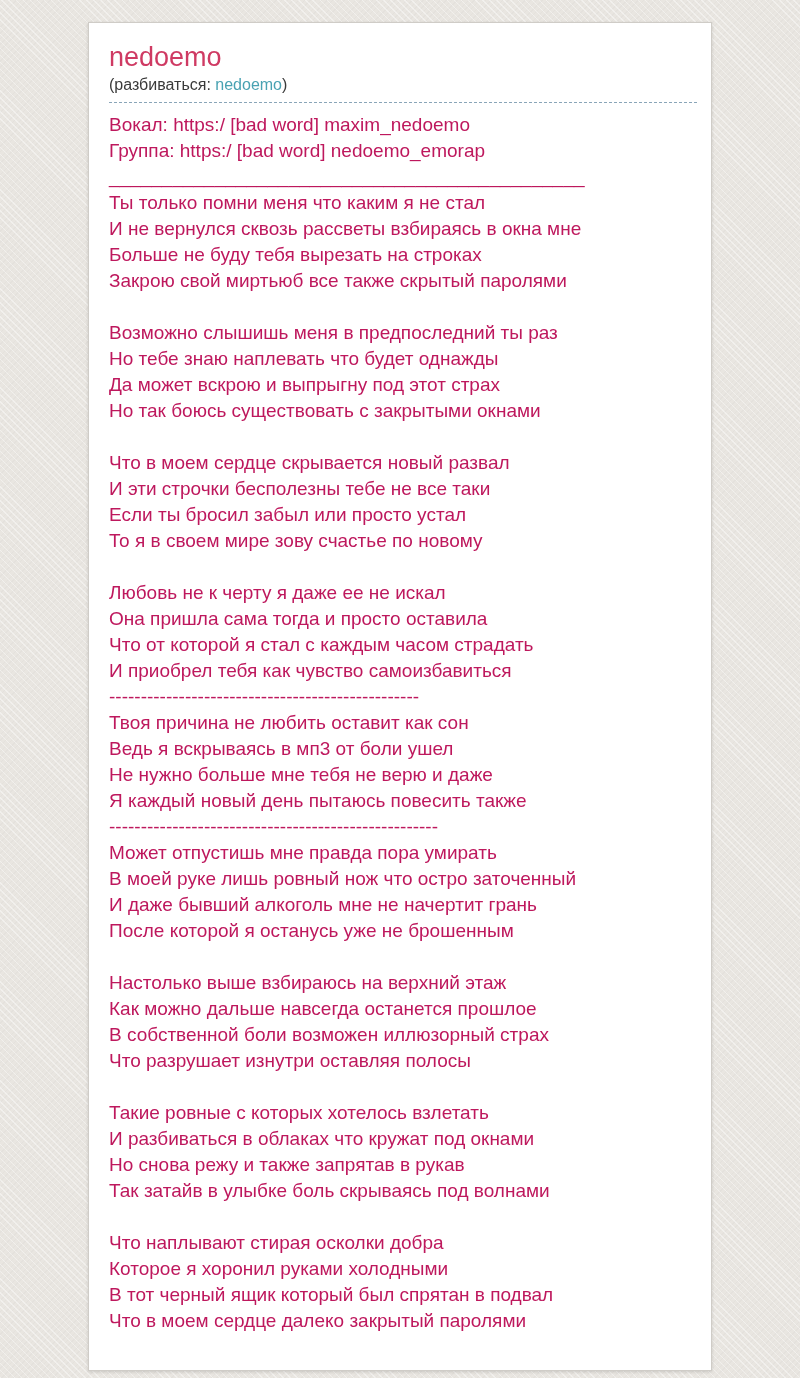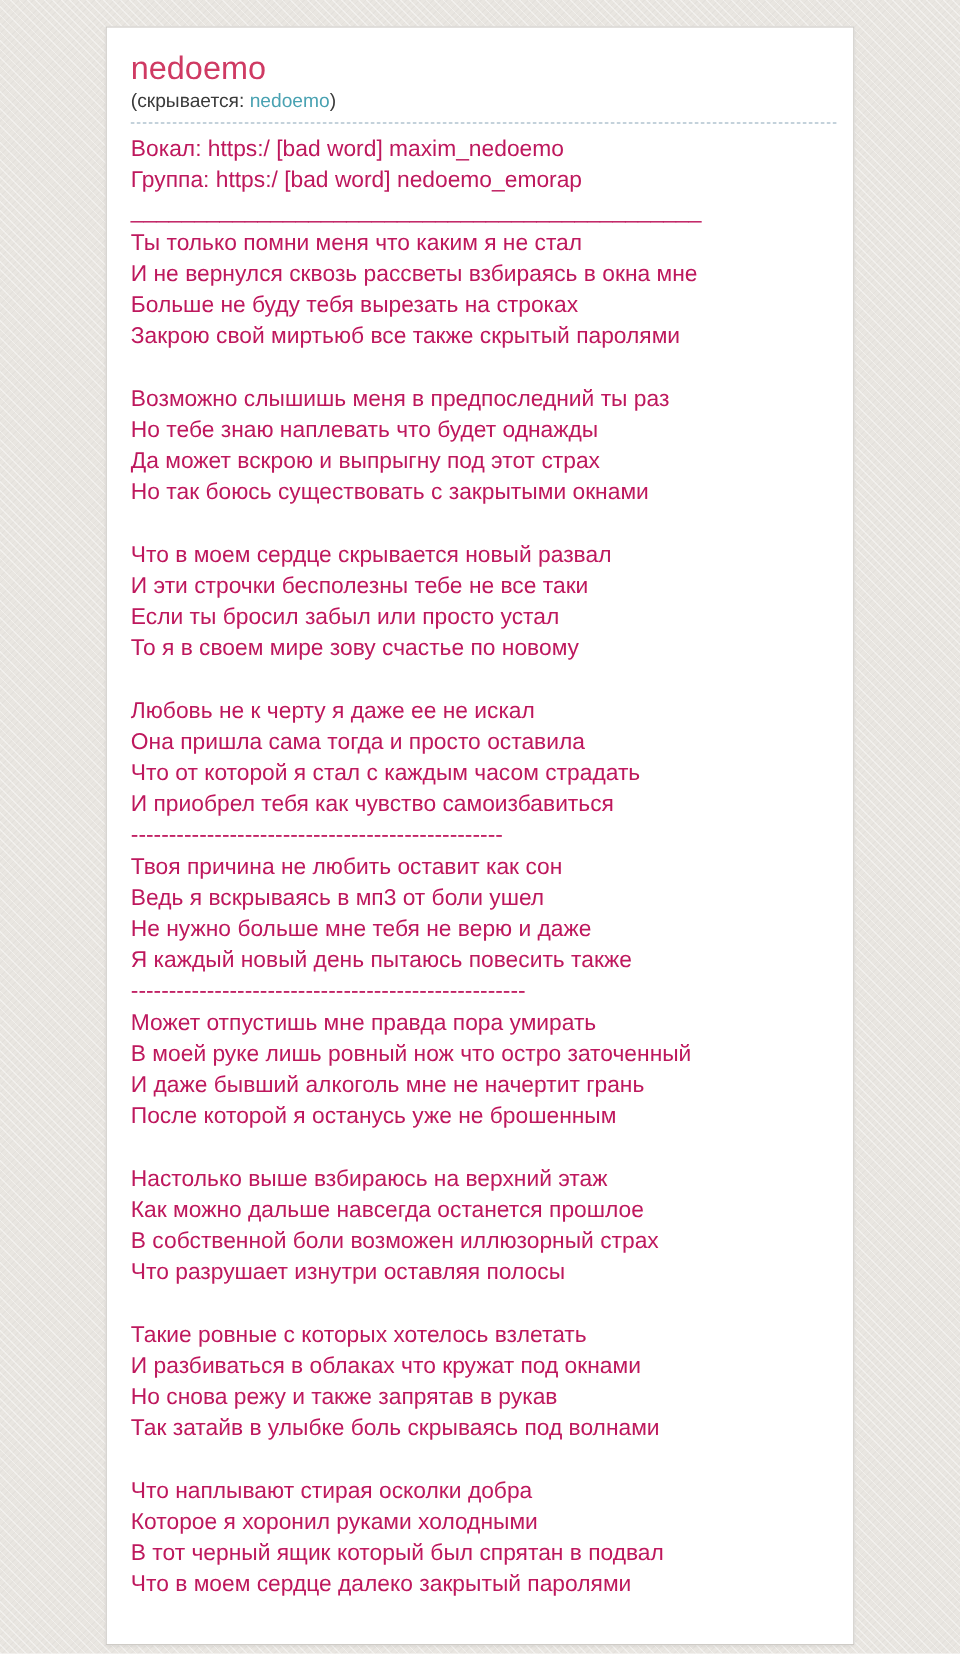--- a/index.html
+++ b/index.html
@@ -60,21 +60,21 @@
     word-wrap: break-word;
   }
 </style>
 </head>
 <body>
 
 <div class="page">
   <div class="card">
     <h1 class="title">nedoemo</h1>
     <div class="artist-line">
-      <span>(скрывается:</span>
+      <span>(разбиваться:</span>
       <a class="artist-link">nedoemo</a><span>)</span>
     </div>
     <div class="lyrics">Вокал: https:/ [bad word] maxim_nedoemo
 Группа: https:/ [bad word] nedoemo_emorap
 _____________________________________________
 Ты только помни меня что каким я не стал
 И не вернулся сквозь рассветы взбираясь в окна мне
 Больше не буду тебя вырезать на строках
 Закрою свой миртьюб все также скрытый паролями
 

